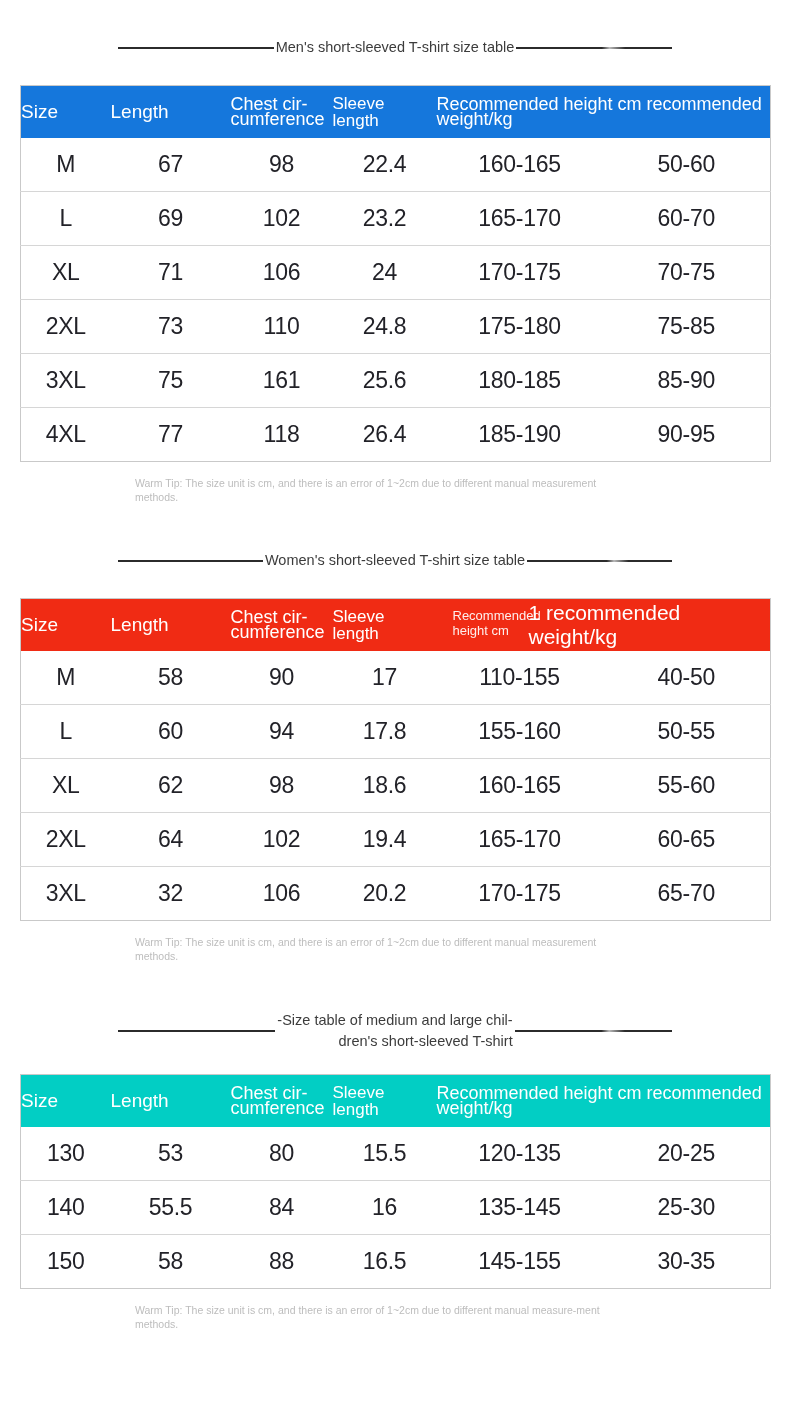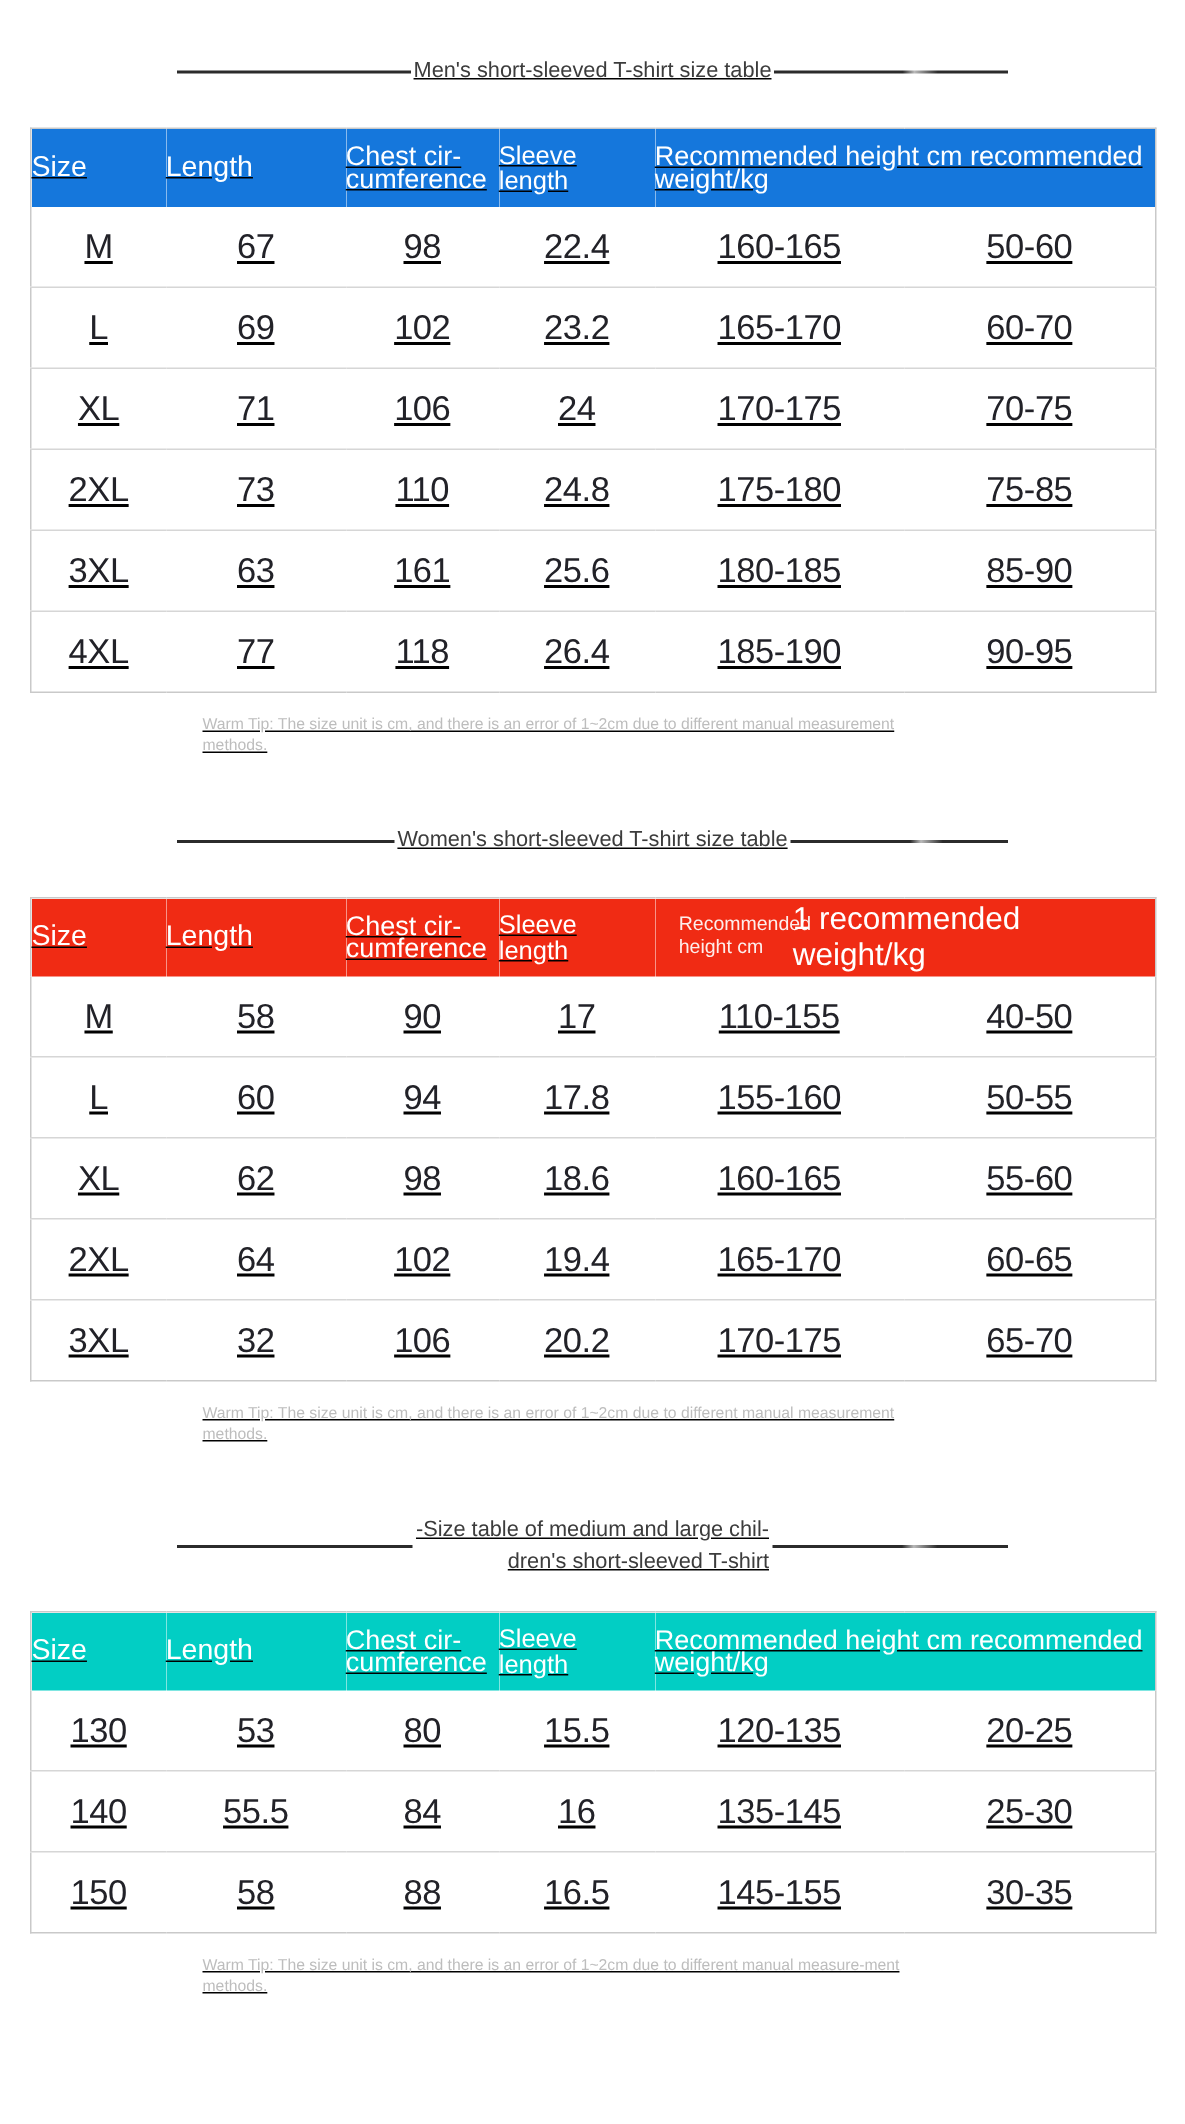--- a/index.html
+++ b/index.html
@@ -9,21 +9,20 @@
     font-family:"Liberation Sans", sans-serif;
     -webkit-font-smoothing:antialiased;
   }
   .page{
     width:790px;
     min-height:1416px;
     position:relative;
     box-sizing:border-box;
     padding:0;
     background:#fff;
-    text-decoration:underline;
   }
 
   
   .section{
     margin:0;
   }
   .title-row{
     display:flex;
     align-items:center;
     justify-content:center;
@@ -238,21 +237,21 @@
         <tr>
           <td>2XL</td>
           <td>73</td>
           <td>110</td>
           <td>24.8</td>
           <td>175-180</td>
           <td>75-85</td>
         </tr>
         <tr>
           <td>3XL</td>
-          <td>63</td>
+          <td>75</td>
           <td>161</td>
           <td>25.6</td>
           <td>180-185</td>
           <td>85-90</td>
         </tr>
         <tr>
           <td>4XL</td>
           <td>77</td>
           <td>118</td>
           <td>26.4</td>

